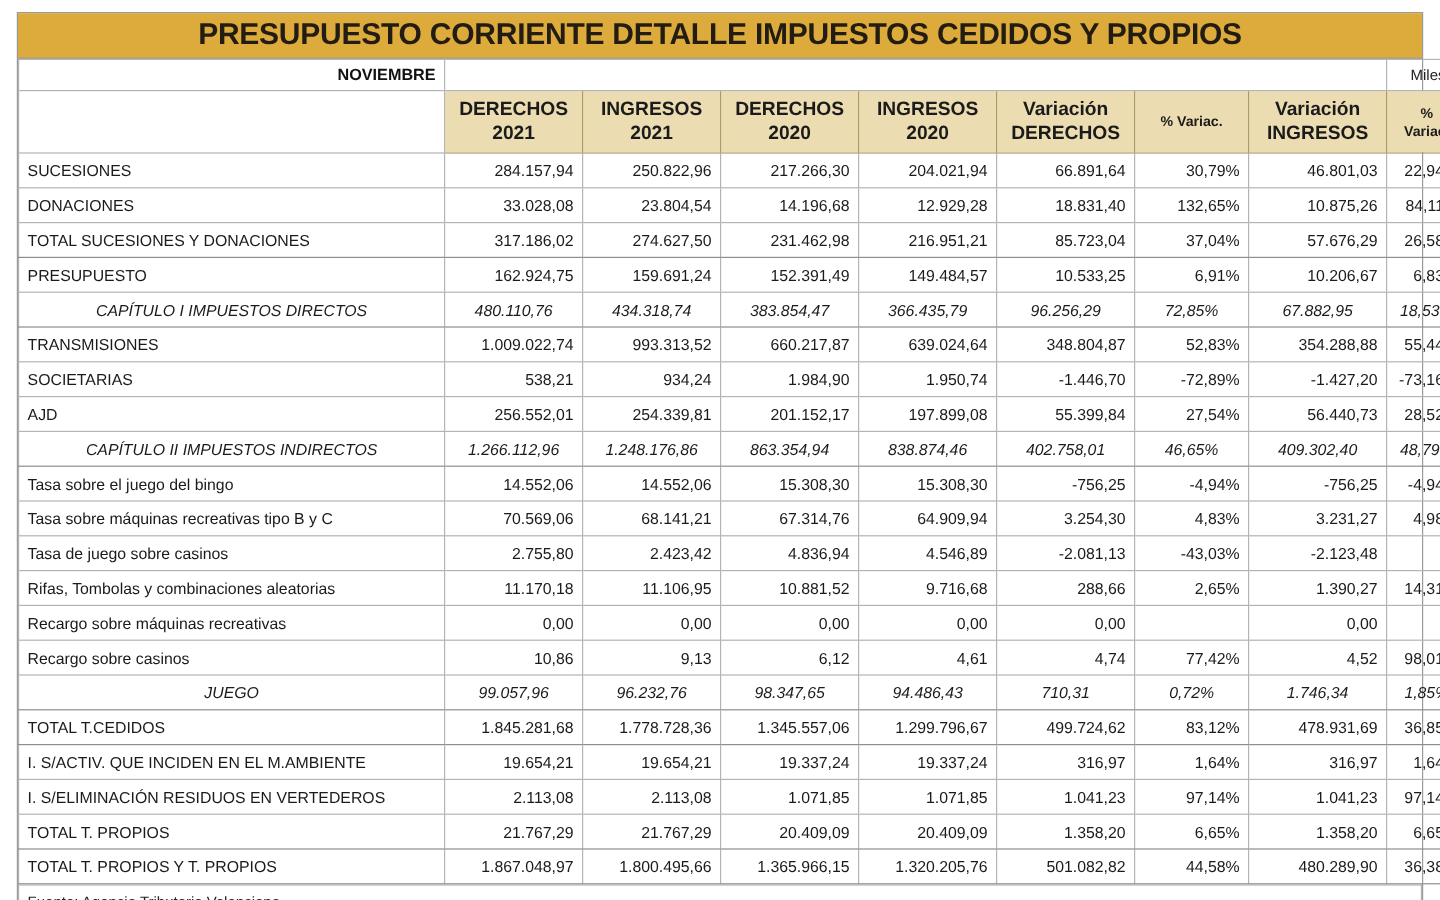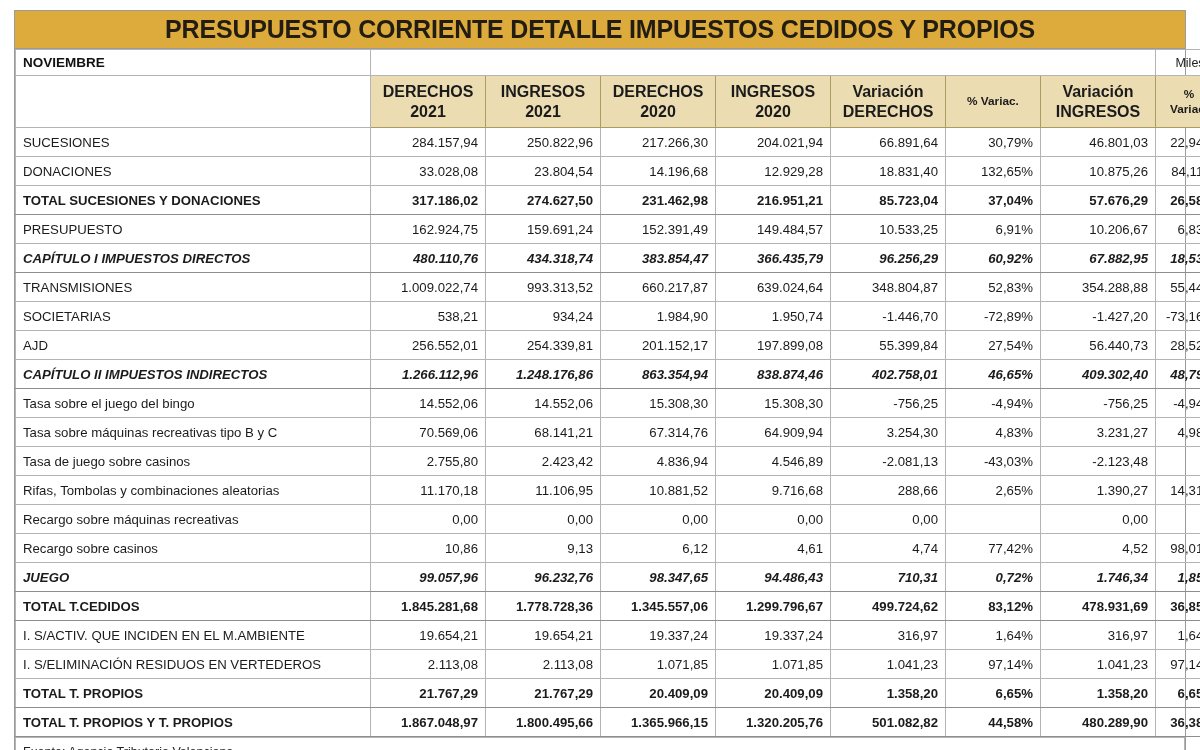--- a/index.html
+++ b/index.html
@@ -59,21 +59,21 @@
   
   col.c-label { width: 355px; }
   col.c-num   { width: 115px; }
   col.c-pct   { width: 95px; }
   col.c-num2  { width: 115px; }
   col.c-pct2  { width: 67px; }
 
   
   tr.meta-row td { height: 26px; border-color: #b4b4b4; }
   td.meta-month {
-    text-align: left;
+    text-align: right;
     font-weight: bold;
     font-size: 13.5px;
     color: #111;
     padding-right: 10px;
   }
   td.meta-blank { border-left: 1px solid #b4b4b4; border-right: none; }
   td.meta-units {
     text-align: right;
     font-size: 12.5px;
     color: #222;
@@ -97,22 +97,22 @@
     background: #ffffff;
     border: 1px solid #b4b4b4;
   }
   tr.head-row td.small { font-size: 11.8px; }
 
   
   td.label { text-align: left; }
   td.num   { text-align: right; }
 
   tr.r-normal td { font-weight: normal; font-style: normal; }
-  tr.r-bold td   { font-weight: bold; margin-left: 35px; }
-  tr.r-italic td { font-weight: bold; font-style: italic; }
+  tr.r-bold td   { font-weight: normal; margin-left: 35px; }
+  tr.r-italic td { font-weight: normal; font-style: italic; text-align: center; }
 
   tr.r-bold td, tr.r-italic td {
     border-top: 1px solid #8e8e8e;
     border-bottom: 1px solid #8e8e8e;
   }
 
   
   .footer-row td {
     height: 27px;
     text-align: left;
@@ -228,21 +228,21 @@
             <td class="num">10.206,67</td>
             <td class="num">6,83%</td>
           </tr>
           <tr class="r-italic">
             <td class="label">CAPÍTULO I IMPUESTOS DIRECTOS</td>
             <td class="num">480.110,76</td>
             <td class="num">434.318,74</td>
             <td class="num">383.854,47</td>
             <td class="num">366.435,79</td>
             <td class="num">96.256,29</td>
-            <td class="num">60,92%</td>
+            <td class="num">72,85%</td>
             <td class="num">67.882,95</td>
             <td class="num">18,53%</td>
           </tr>
           <tr class="r-normal">
             <td class="label">TRANSMISIONES</td>
             <td class="num">1.009.022,74</td>
             <td class="num">993.313,52</td>
             <td class="num">660.217,87</td>
             <td class="num">639.024,64</td>
             <td class="num">348.804,87</td>

